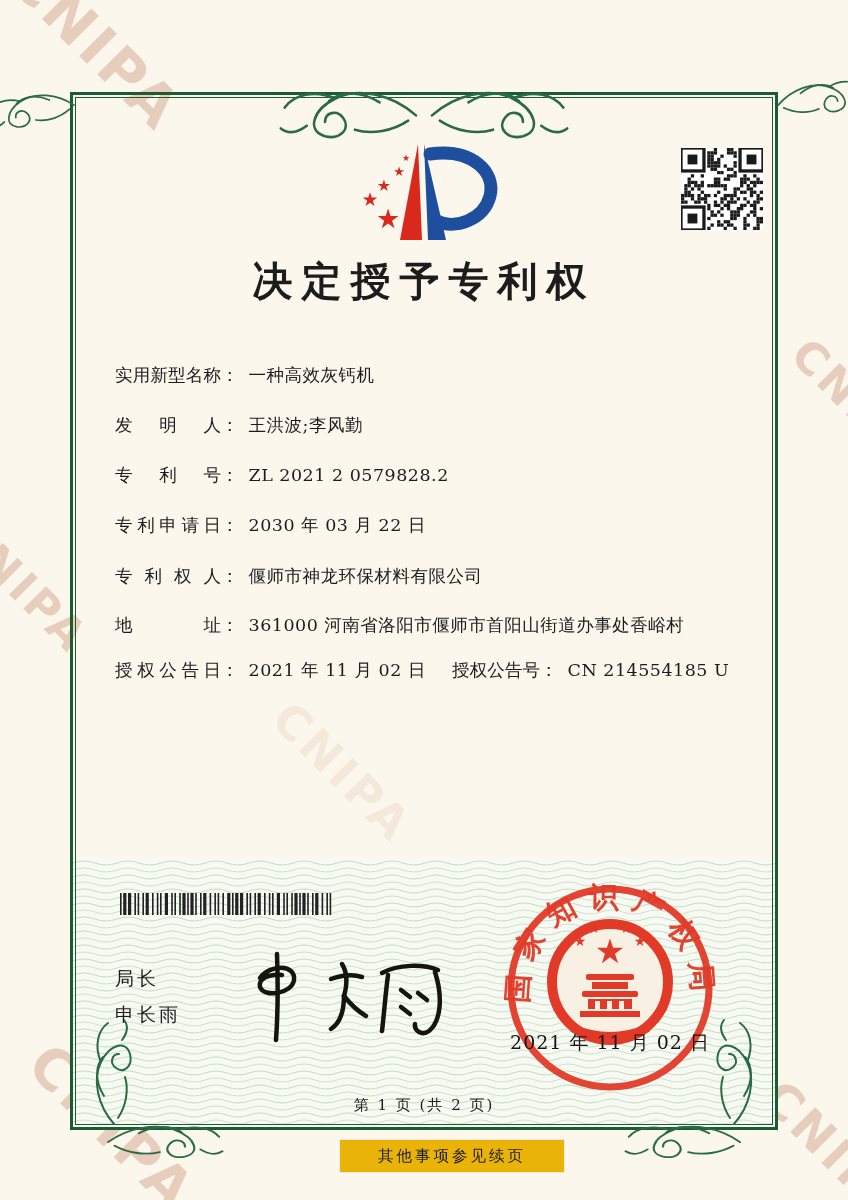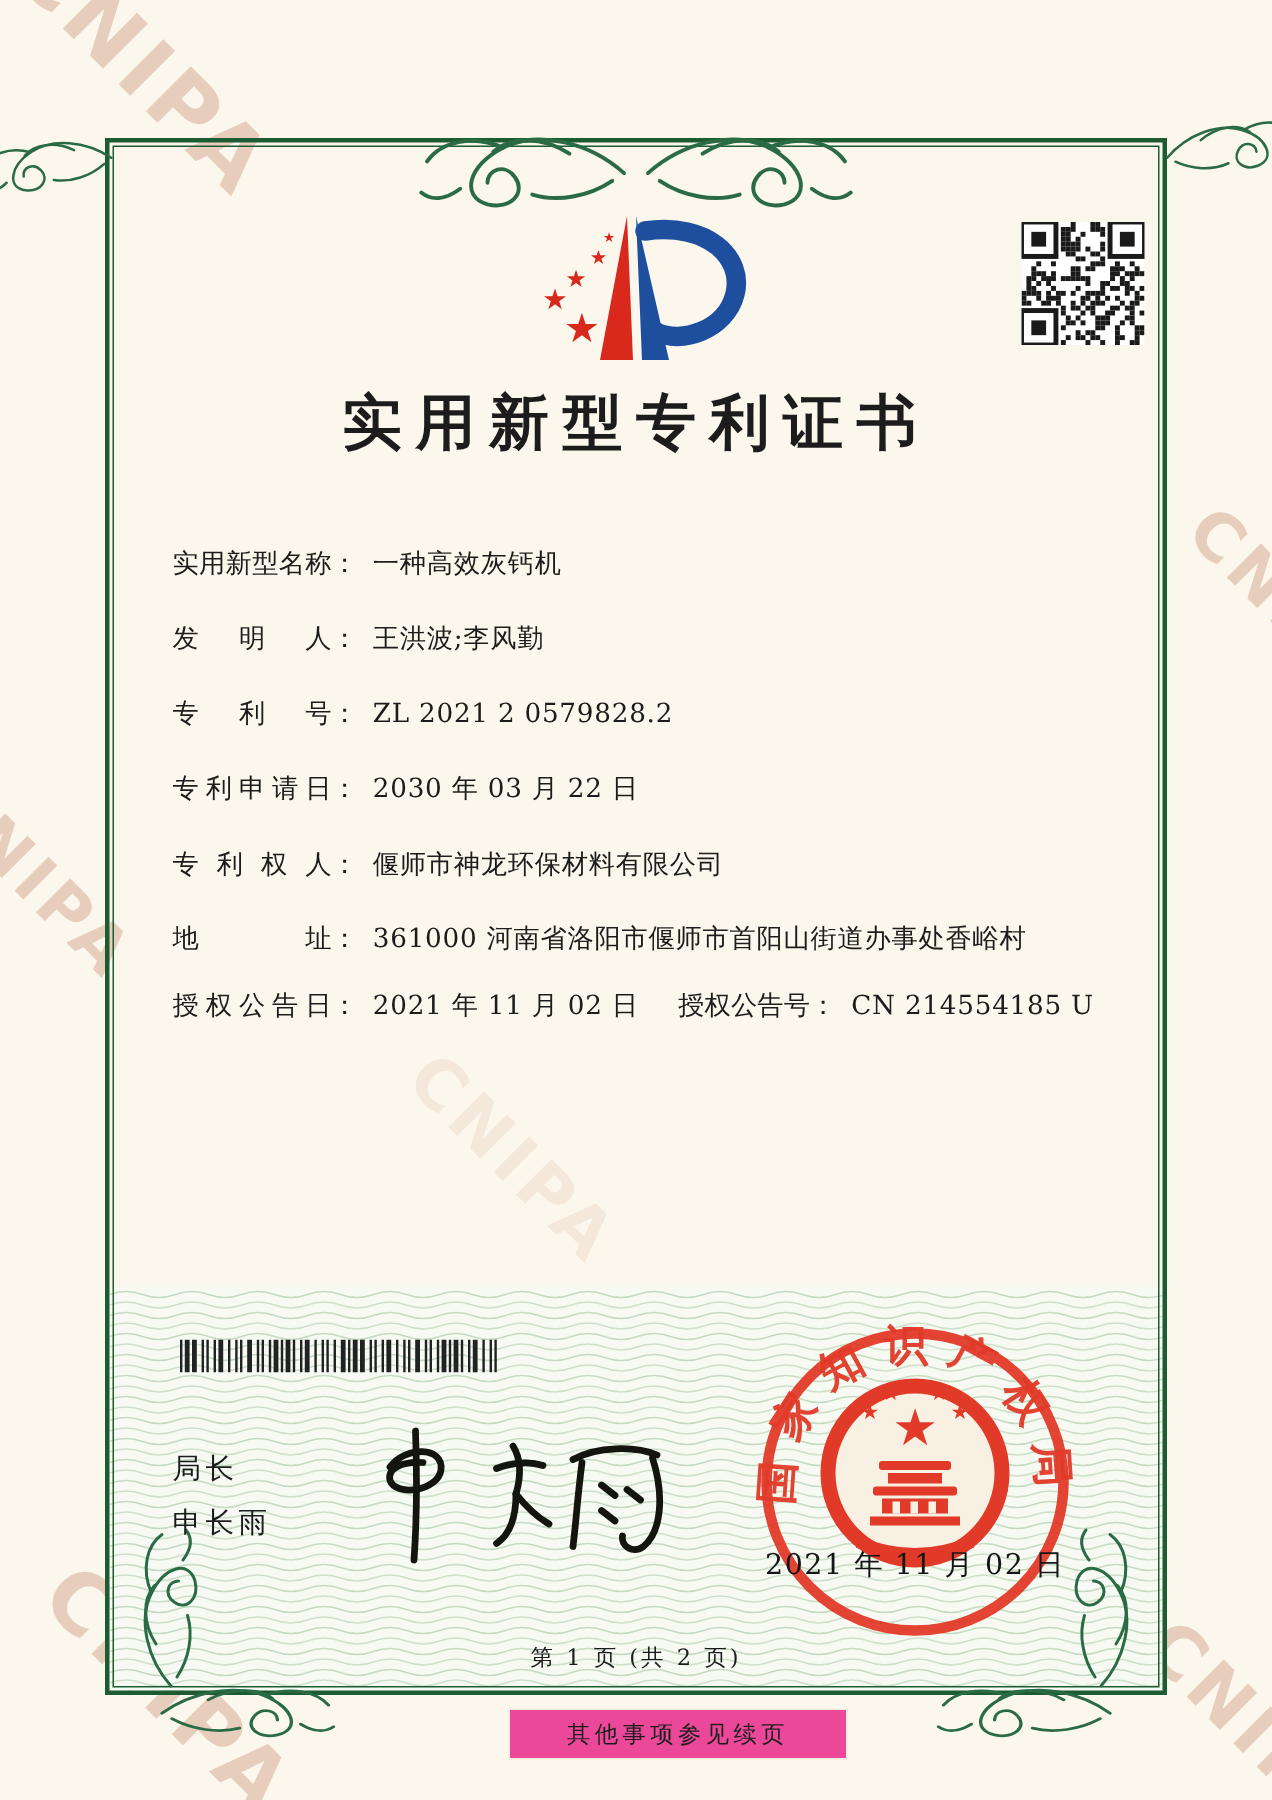--- a/index.html
+++ b/index.html
@@ -44,21 +44,21 @@
 
   .barcode{left:120px;top:893px;}
   .officer{left:115px;font-size:19px;letter-spacing:3px;z-index:6;}
   .sig{left:232px;top:942px;z-index:6;}
   .seal{left:500px;top:878px;z-index:6;}
   .sealdate{left:500px;top:1030px;width:220px;text-align:center;font-size:19px;
             letter-spacing:1px;color:#151515;z-index:7;}
   .pageind{left:0;top:1096px;width:848px;text-align:center;font-size:15px;
            letter-spacing:2px;z-index:6;}
   .contnote{left:340px;top:1140px;width:224px;height:32px;line-height:32px;
-            text-align:center;background:#ec4899;font-size:15.5px;letter-spacing:3px;
+            text-align:center;background:#eab308;font-size:15.5px;letter-spacing:3px;
             box-shadow:0 0 0 1px #f0ece0;z-index:6;}
 </style>
 </head>
 <body>
 
 <div class="page">
 
   <div class="wm" style="left:-12px;top:10px;font-size:58px;">CNIPA</div>
   <div class="wm" style="left:775px;top:380px;font-size:44px;">CNIPA</div>
   <div class="wm" style="left:-62px;top:560px;font-size:44px;">CNIPA</div>
@@ -342,21 +342,21 @@
       <rect x="72.16" y="78.72" width="3.28" height="3.28" fill="#1a1a1a"></rect>
       <rect x="75.44" y="78.72" width="3.28" height="3.28" fill="#1a1a1a"></rect>
       <rect x="0" y="0" width="22.959999999999997" height="22.959999999999997" fill="none" stroke="#1a1a1a" stroke-width="3.28"></rect>
       <rect x="6.56" y="6.56" width="9.84" height="9.84" fill="#1a1a1a"></rect>
       <rect x="59.04" y="0" width="22.959999999999997" height="22.959999999999997" fill="none" stroke="#1a1a1a" stroke-width="3.28"></rect>
       <rect x="65.6" y="6.56" width="9.84" height="9.84" fill="#1a1a1a"></rect>
       <rect x="0" y="59.04" width="22.959999999999997" height="22.959999999999997" fill="none" stroke="#1a1a1a" stroke-width="3.28"></rect>
       <rect x="6.56" y="65.6" width="9.84" height="9.84" fill="#1a1a1a"></rect>
     </svg>
 
-  <div class="content title">实用新型专利证书</div>
+  <div class="content title">决定授予专利权</div>
 
   <div class="content frow" style="top:363px">
     <span class="flabel">实用新型名称</span>
       <span class="fcolon">：</span>
       <span class="fvalue">一种高效灰钙机</span>
   </div>
   <div class="content frow" style="top:413px">
     <span class="flabel">发明人</span>
       <span class="fcolon">：</span>
       <span class="fvalue">王洪波;李风勤</span>

